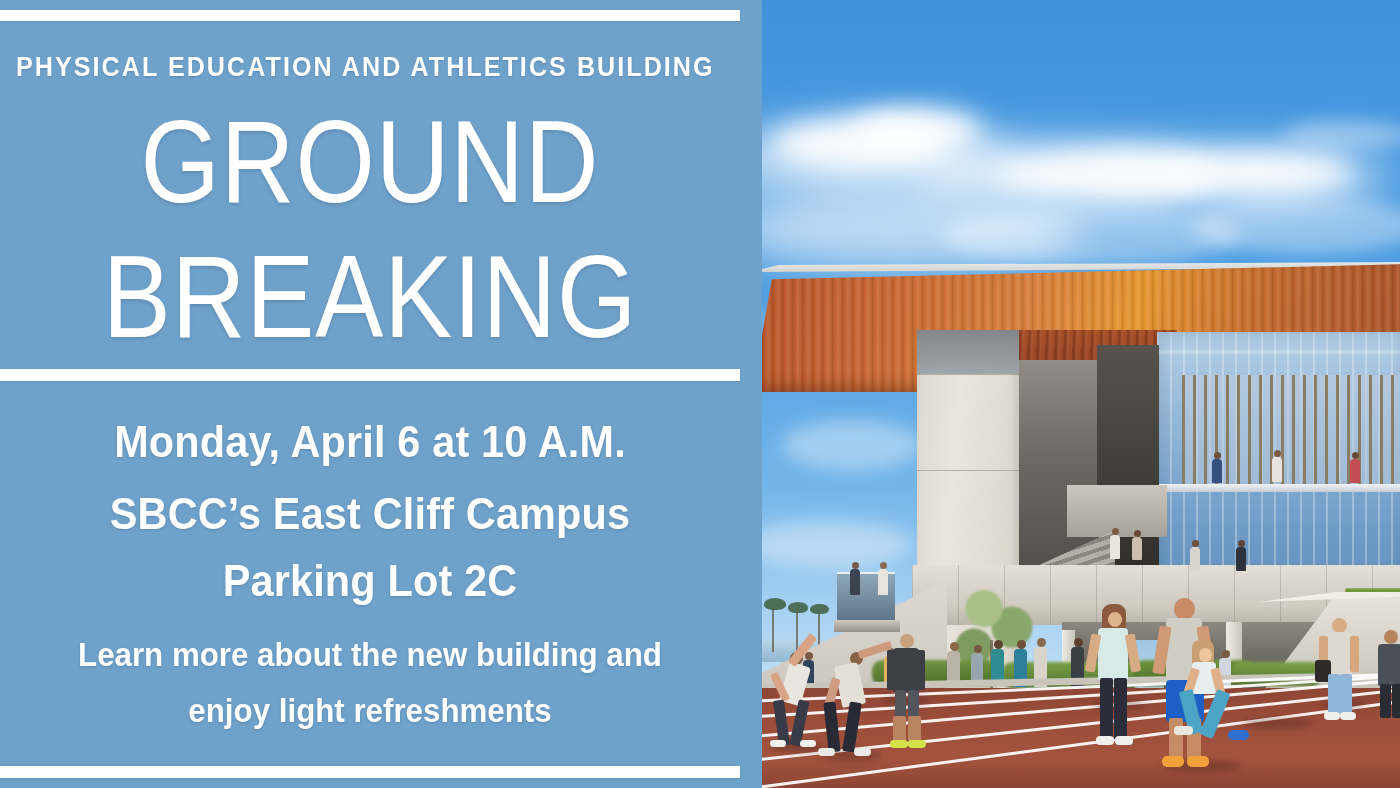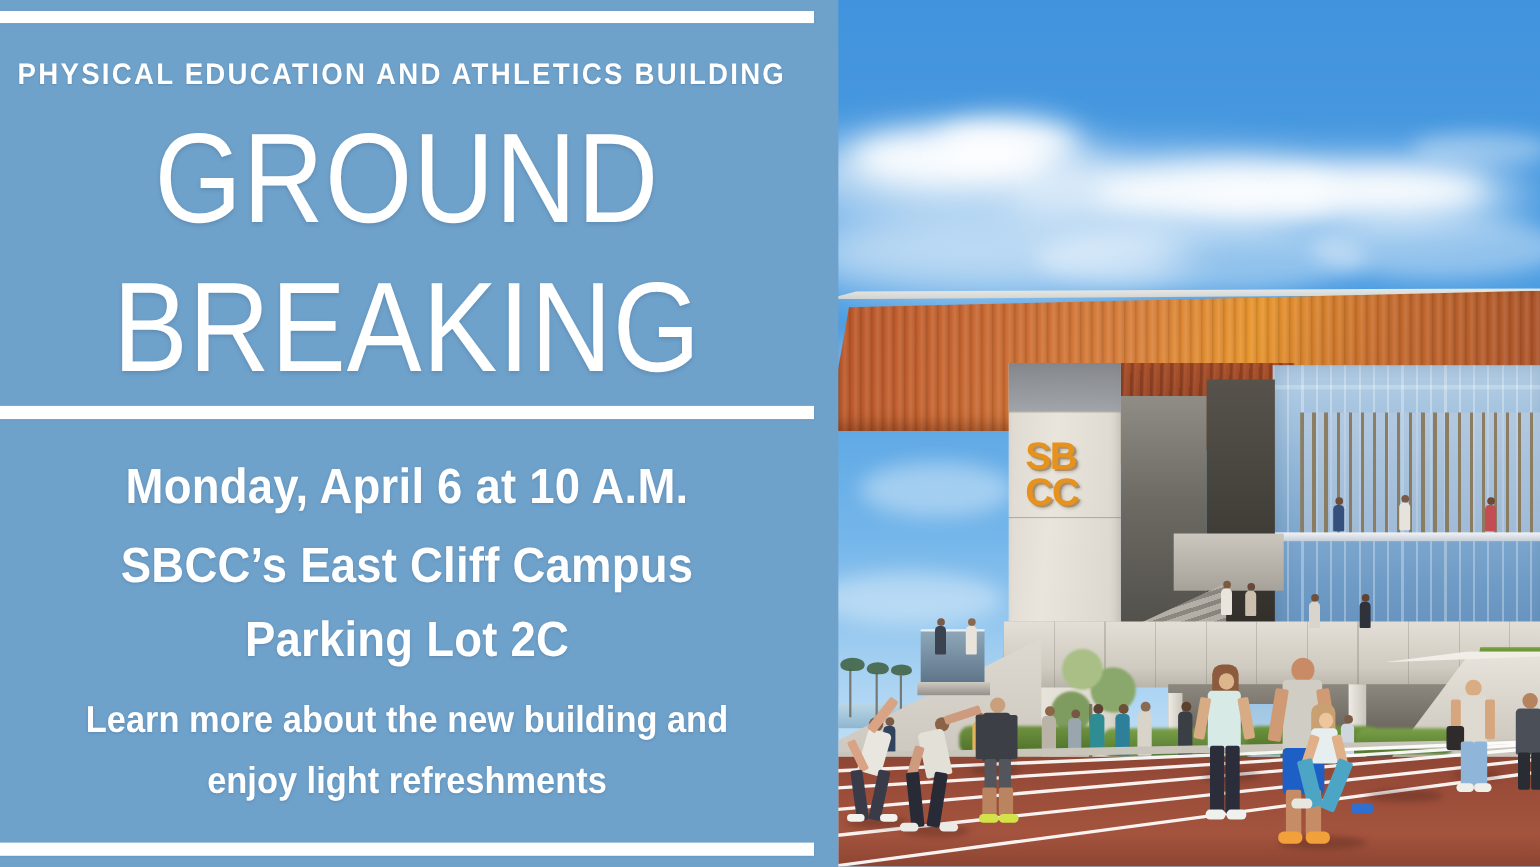--- a/index.html
+++ b/index.html
@@ -462,21 +462,20 @@
     <div class="recess"></div>
     <div class="recess2"></div>
     <div class="recess-slab"></div>
     <div class="recess-stair"></div>
 
     <div class="pier"></div>
     <div class="pier-top"></div>
     <div class="pier-seam" style="left:155px; top:374px; width:102px;"></div>
     <div class="pier-seam" style="left:155px; top:470px; width:102px;"></div>
     <div class="pier-seam" style="left:155px; top:565px; width:102px;"></div>
-    <div class="sbcc" style="color: rgb(232, 146, 30);">SB<br>CC</div>
 
     <div class="podium"></div>
     <div class="under-deck"></div>
     <div class="under-gap"></div>
     <div class="under-col" style="left:300px; top:630px; width:13px; height:95px;"></div>
     <div class="under-col" style="left:464px; top:622px; width:16px; height:100px;"></div>
 
     <div class="greenwall"></div>
     <div class="stair-r"></div>
     <div class="stair-rail"></div>

